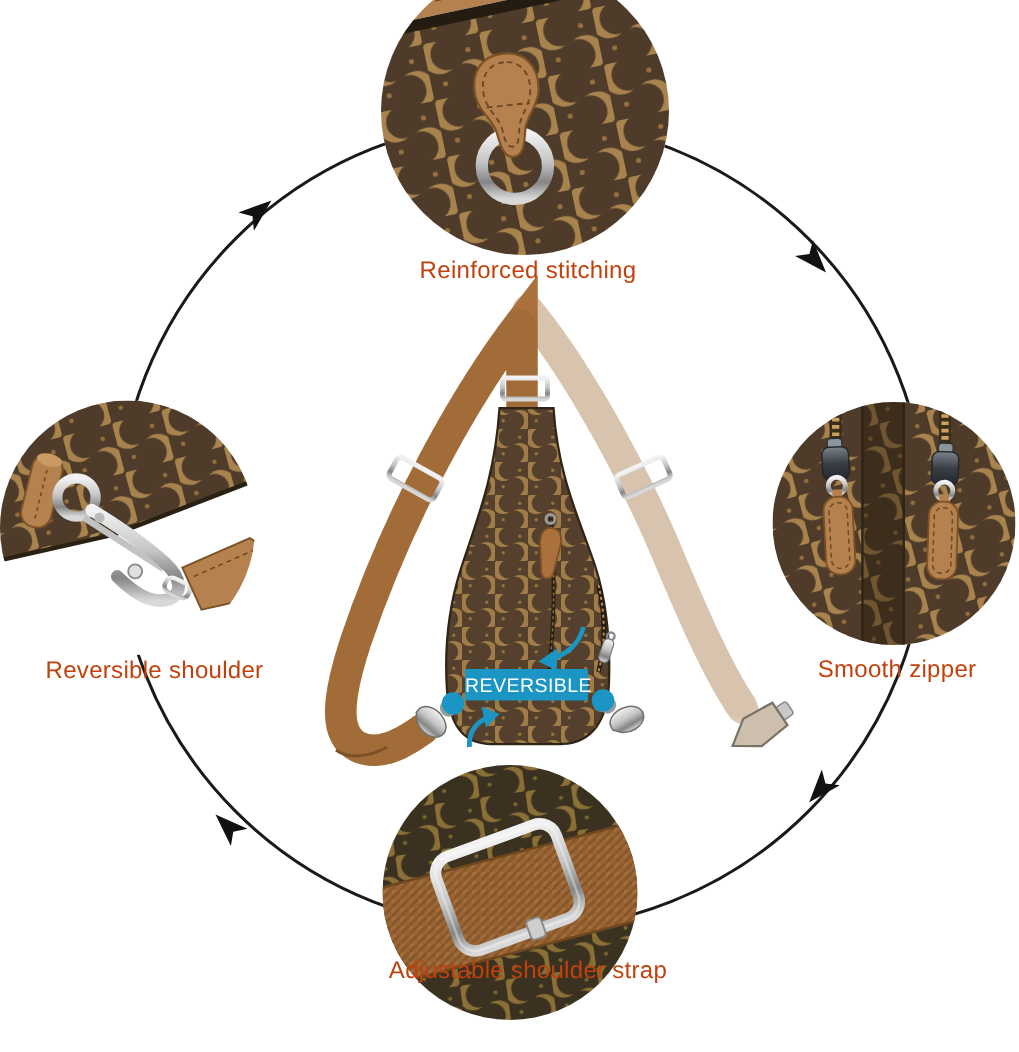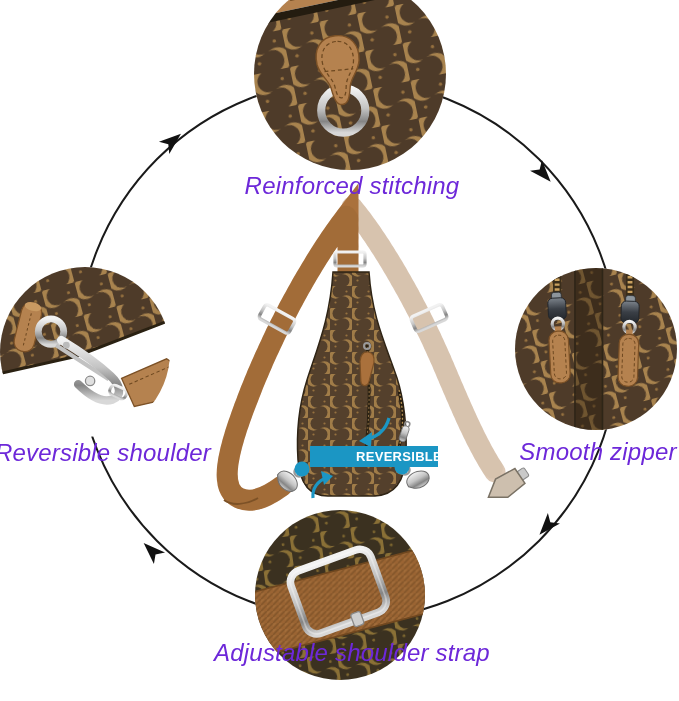--- a/index.html
+++ b/index.html
@@ -11,30 +11,30 @@
   .callout{
     position:absolute;border-radius:50%;overflow:hidden;background:#fff;
   }
   .callout svg{display:block;width:100%;height:100%;}
   .callout-top{left:254px;top:-22px;width:192px;height:192px;}
   .callout-right{left:515px;top:268px;width:162px;height:162px;}
   .callout-left{left:0px;top:267px;width:170px;height:170px;}
   .callout-bottom{left:255px;top:510px;width:170px;height:170px;}
   .feature-label{
     position:absolute;transform:translateX(-50%);white-space:nowrap;
-    font-size:24px;color:#6d28d9;letter-spacing:.2px;font-style:italic;
+    font-size:16px;color:#c2410c;letter-spacing:.2px;
   }
   .label-top{left:352px;top:172px;}
   .label-right{left:598px;top:438px;}
   .label-left{left:103px;top:439px;}
   .label-bottom{left:352px;top:639px;}
   .badge{
     position:absolute;left:310px;top:446px;width:82px;height:21px;
-    background:var(--accent,#1b96c4);color:#fff;font-weight:bold;
-    font-size:13px;line-height:21px;text-align:center;letter-spacing:.3px;padding-left:46px;
+    background:var(--accent,#1b96c4);color:#fff;font-weight:normal;
+    font-size:13px;line-height:21px;text-align:center;letter-spacing:.3px;
   }
 </style>
 </head>
 <body>
 
 <div class="canvas">
 
   <svg width="0" height="0" style="position:absolute" aria-hidden="true">
     <defs>
       <pattern id="monoBag" width="22" height="22" patternUnits="userSpaceOnUse">

